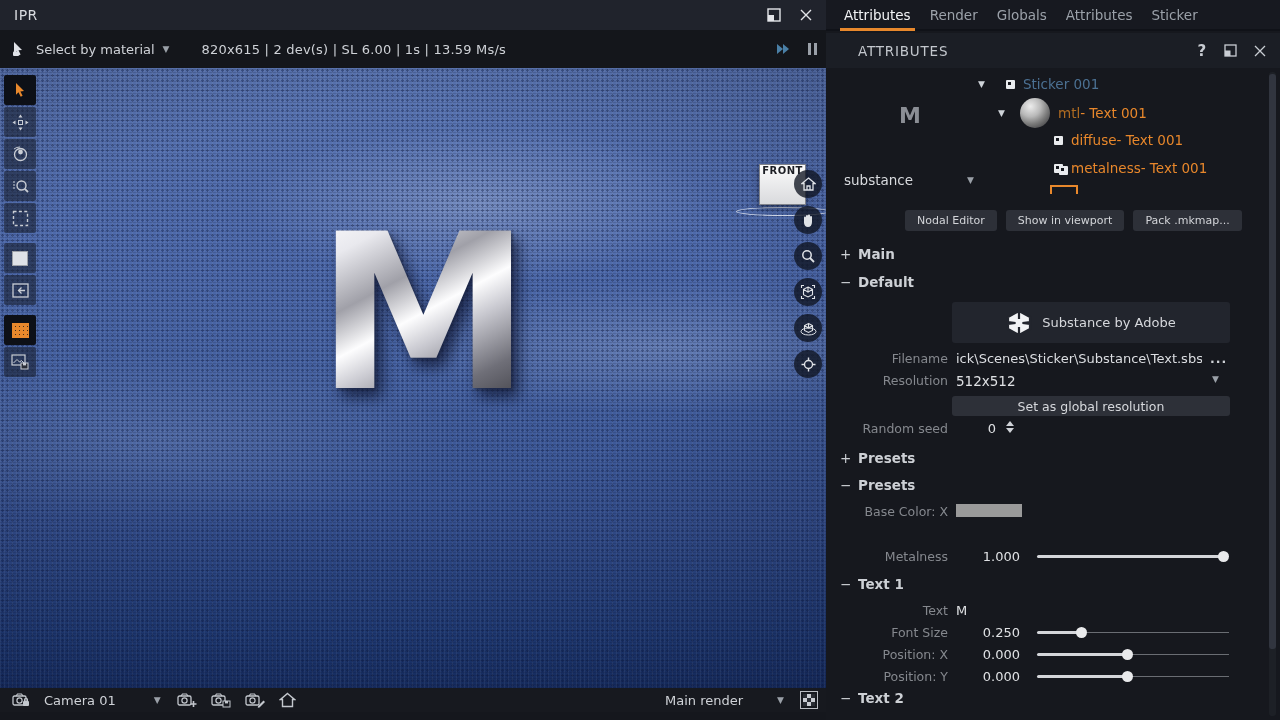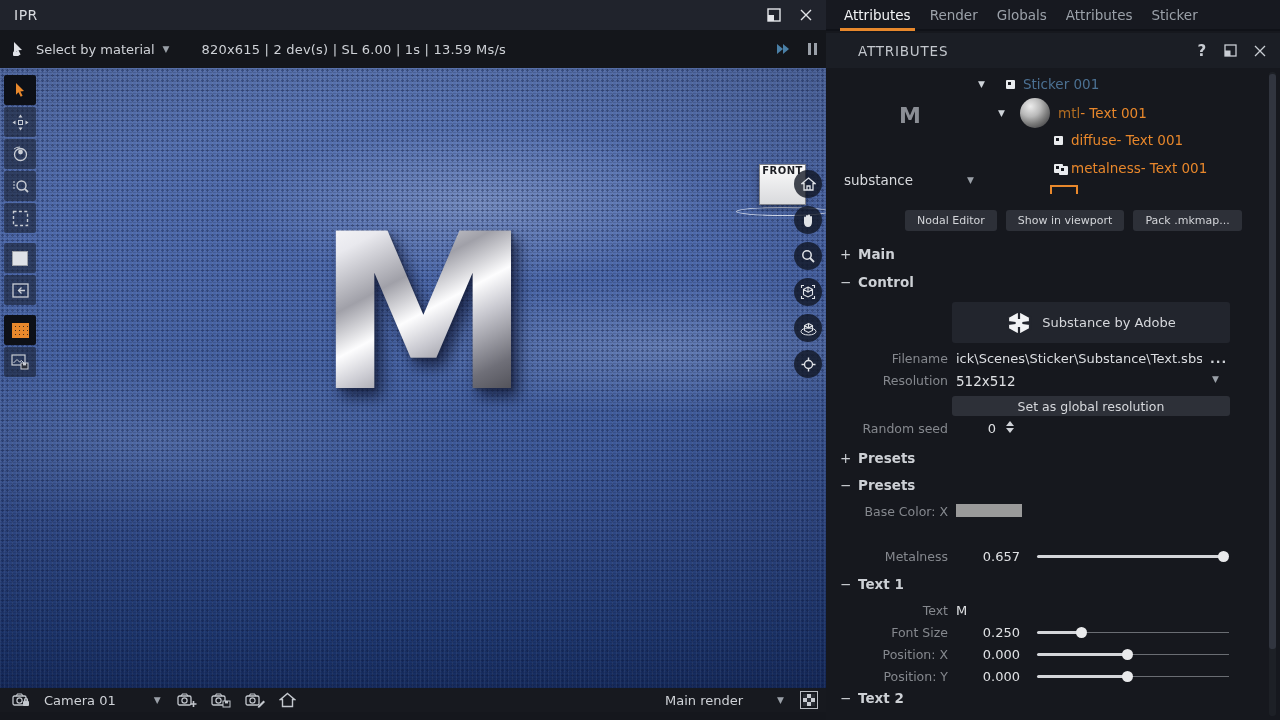--- a/index.html
+++ b/index.html
@@ -418,21 +418,21 @@
         <span class="gbtn">Pack .mkmap...</span>
       </div>
 
       <div class="section-h" style="top:178px;">
         <span class="pm">+</span>
         <span>Main</span>
       </div>
 
       <div class="section-h" style="top:206px;">
         <span class="pm">−</span>
-        <span>Control</span>
+        <span>Default</span>
       </div>
 
       <div class="bigbtn subst-btn">
         <svg width="26" height="26" viewBox="0 0 26 26">
           <path d="M13 1 L24 7 V12 L16.5 13 L24 14 V19 L13 25 L2 19 V14 L9.5 13 L2 12 V7 Z M13 1 V9 M13 17 V25" fill="#f2f3f5" stroke="#22252d" stroke-width="2.2"></path>
         </svg>
         <span>Substance by Adobe</span>
       </div>
 
       <div class="prow" style="top:283px;padding-left:19px;">
@@ -471,21 +471,21 @@
       </div>
 
       <div class="prow" style="top:436px;">
         <span class="plabel">Base Color: X</span>
         <span class="swatch" style="background: rgb(154, 154, 154);"></span>
       </div>
 
 
       <div class="prow" style="top:481px;">
         <span class="plabel">Metalness</span>
-        <span class="pvalue">0.657</span>
+        <span class="pvalue">1.000</span>
         <span class="slider">
           <i class="sl-track"></i>
             <i class="sl-fill" style="width: 97%;"></i>
             <i class="sl-handle" style="left: 97%;"></i>
         </span>
       </div>
 
       <div class="section-h" style="top:508px;">
         <span class="pm">−</span>
         <span>Text 1</span>

